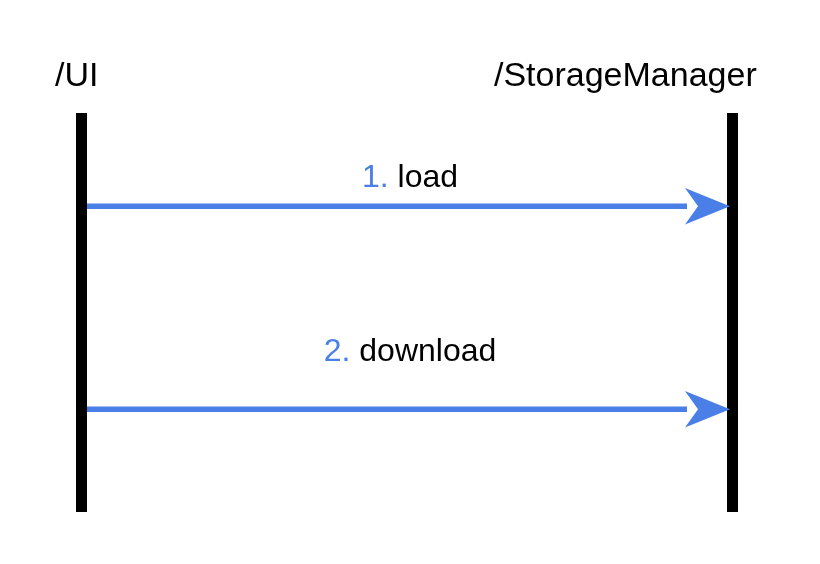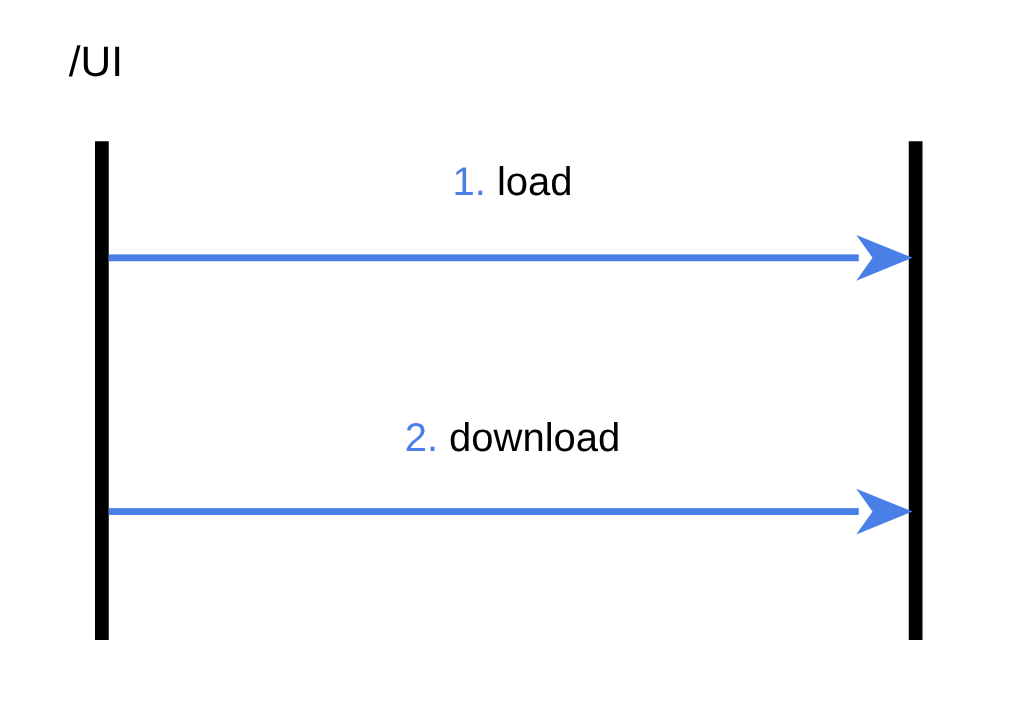--- a/index.html
+++ b/index.html
@@ -19,20 +19,21 @@
     overflow: hidden;
   }
   .participant-label {
     position: absolute;
     font-size: 34px;
     line-height: 34px;
     color: #000000;
     white-space: nowrap;
     font-family: "Liberation Sans", sans-serif;
     letter-spacing: 0px;
+    margin-top: 24px;
   }
   #participant-label-ui {
     left: 55px;
     top: 33px;
   }
   #participant-label-storagemanager {
     left: 494px;
     top: 33px;
   }
   .lifeline-bar {
@@ -75,31 +76,32 @@
     color: #000000;
   }
 </style>
 </head>
 <body>
 
 <div id="diagram-canvas">
 
   <div class="participant-label" id="participant-label-ui">/UI</div>
 
+  <div class="participant-label" id="participant-label-storagemanager">/StorageManager</div>
 
   <div class="lifeline-bar" id="lifeline-bar-ui"></div>
 
   <div class="lifeline-bar" id="lifeline-bar-storagemanager"></div>
 
   <div class="message-group">
     <svg class="message-arrow-svg" width="820" height="564" viewBox="0 0 820 564" xmlns="http://www.w3.org/2000/svg">
       <rect x="87" y="203.5" width="600" height="5.5" fill="#4a7fe8"></rect>
       <path d="M 730 206.2 L 685 188 L 698 206.2 L 685 224.5 Z" fill="#4a7fe8"></path>
     </svg>
-    <div class="message-label" style="left:410px; top:129px;">
+    <div class="message-label" style="left:410px; top:160px;">
       <span class="seq-num">1.</span><span>&nbsp;</span><span class="msg-name">load</span>
     </div>
   </div>
 
   <div class="message-group">
     <svg class="message-arrow-svg" width="820" height="564" viewBox="0 0 820 564" xmlns="http://www.w3.org/2000/svg">
       <rect x="87" y="406.5" width="600" height="5.5" fill="#4a7fe8"></rect>
       <path d="M 730 409.2 L 685 391 L 698 409.2 L 685 427.5 Z" fill="#4a7fe8"></path>
     </svg>
     <div class="message-label" style="left:410px; top:334px;">

